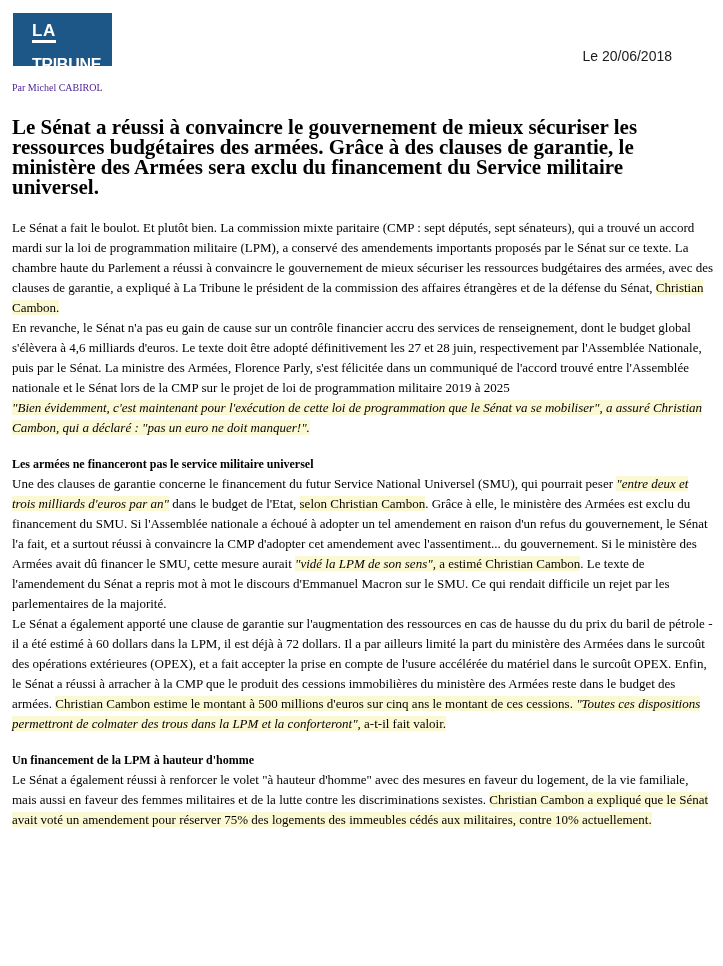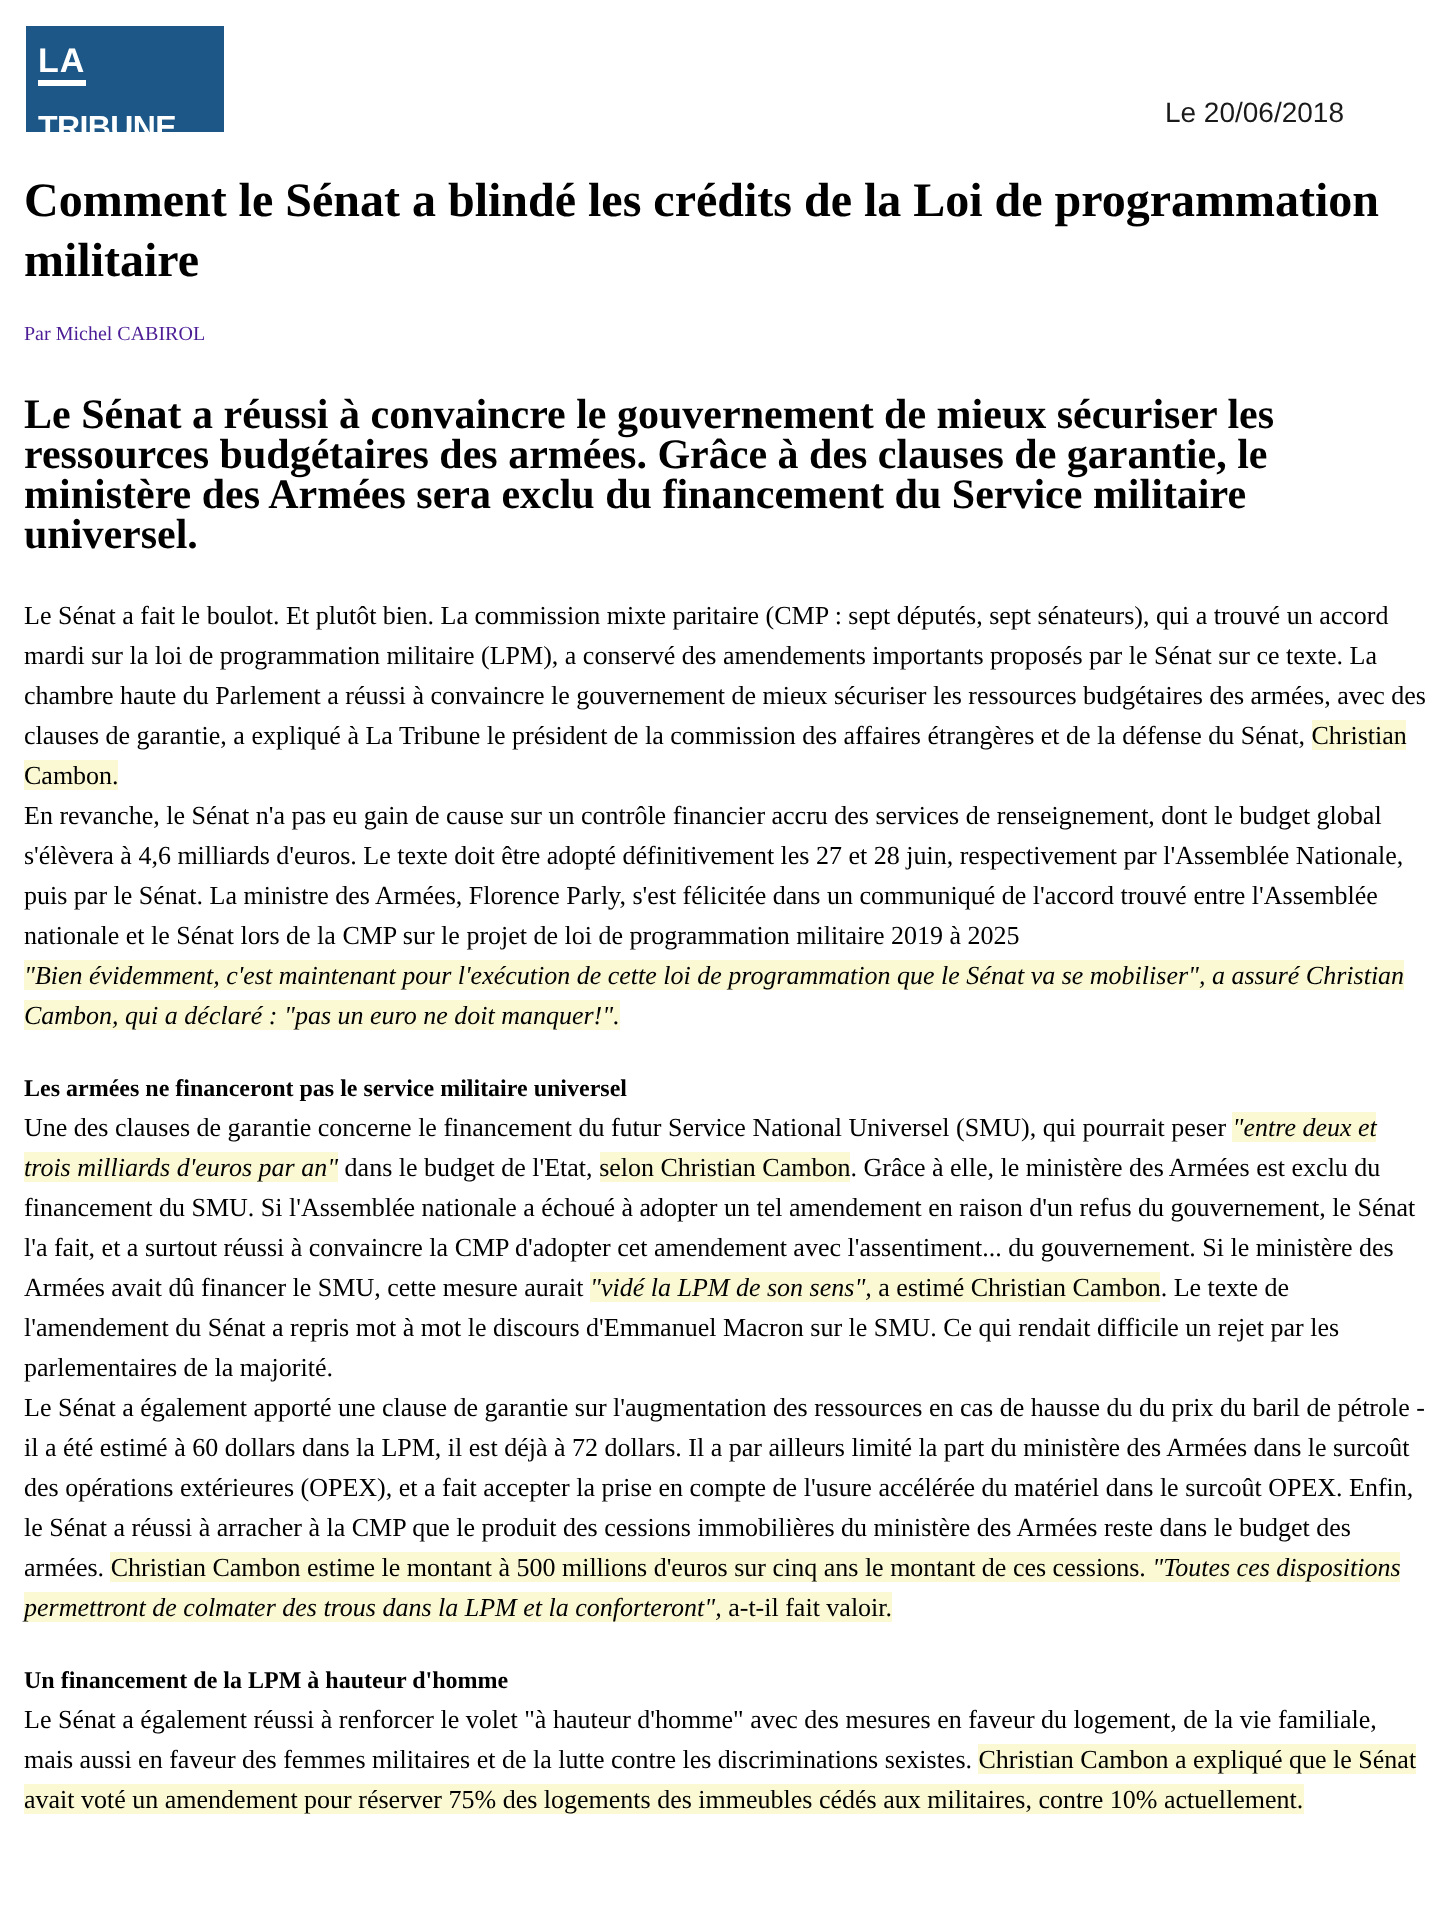--- a/index.html
+++ b/index.html
@@ -15,21 +15,21 @@
   .page { position: relative; width: 723px; height: 966px; }
 
   
   .header { position: relative; height: 66px; }
   .logo {
     position: absolute;
     left: 13px; top: 13px;
     width: 99px; height: 53px;
     background: var(--logo-blue, #1d5787);
     box-sizing: border-box;
-    padding: 9px 0 0 6px;
+    padding: 9px 0 0 19px;
     font-family: "Liberation Sans", sans-serif;
     font-weight: bold;
     color: #fff;
     line-height: 1;
   }
   .logo .la {
     display: inline-block;
     font-size: 17px;
     letter-spacing: 0.5px;
     border-bottom: 3px solid #fff;
@@ -90,21 +90,20 @@
 
   <div class="header">
     <div class="logo">
       <span class="la">LA</span>
       <div class="tribune">TRIBUNE</div>
     </div>
     <div class="date">Le 20/06/2018</div>
   </div>
 
   <div class="article">
-    <h1 class="title">Comment le Sénat a blindé les crédits de la Loi de programmation militaire</h1>
     <div class="byline">Par Michel CABIROL</div>
     <p class="intro">Le Sénat a réussi à convaincre le gouvernement de mieux sécuriser les ressources budgétaires des armées. Grâce à des clauses de garantie, le ministère des Armées sera exclu du financement du Service militaire universel.</p>
     <div class="content">
         <p class="gap"><span>Le Sénat a fait le boulot. Et plutôt bien. La commission mixte paritaire (CMP : sept députés, sept sénateurs), qui a trouvé un accord mardi sur la loi de programmation militaire (LPM), a conservé des amendements importants proposés par le Sénat sur ce texte. La chambre haute du Parlement a réussi à convaincre le gouvernement de mieux sécuriser les ressources budgétaires des armées, avec des clauses de garantie, a expliqué à La Tribune le président de la commission des affaires étrangères et de la défense du Sénat, </span><span class="hl">Christian Cambon.</span></p>
         <p><span>En revanche, le Sénat n'a pas eu gain de cause sur un contrôle financier accru des services de renseignement, dont le budget global s'élèvera à 4,6 milliards d'euros. Le texte doit être adopté définitivement les 27 et 28 juin, respectivement par l'Assemblée Nationale, puis par le Sénat. La ministre des Armées, Florence Parly, s'est félicitée dans un communiqué de l'accord trouvé entre l'Assemblée nationale et le Sénat lors de la CMP sur le projet de loi de programmation militaire 2019 à 2025</span></p>
         <p><span class="italic hl">"Bien évidemment, c'est maintenant pour l'exécution de cette loi de programmation que le Sénat va se mobiliser", a assuré Christian Cambon, qui a déclaré : "pas un euro ne doit manquer!".</span></p>
         <h3>Les armées ne financeront pas le service militaire universel</h3>
         <p><span>Une des clauses de garantie concerne le financement du futur Service National Universel (SMU), qui pourrait peser </span><span class="italic hl">"entre deux et trois milliards d'euros par an"</span><span> dans le budget de l'Etat, </span><span class="hl">selon Christian Cambon</span><span>. Grâce à elle, le ministère des Armées est exclu du financement du SMU. Si l'Assemblée nationale a échoué à adopter un tel amendement en raison d'un refus du gouvernement, le Sénat l'a fait, et a surtout réussi à convaincre la CMP d'adopter cet amendement avec l'assentiment... du gouvernement. Si le ministère des Armées avait dû financer le SMU, cette mesure aurait </span><span class="italic hl">"vidé la LPM de son sens",</span><span class="hl"> a estimé Christian Cambon</span><span>. Le texte de l'amendement du Sénat a repris mot à mot le discours d'Emmanuel Macron sur le SMU. Ce qui rendait difficile un rejet par les parlementaires de la majorité.</span></p>
         <p><span>Le Sénat a également apporté une clause de garantie sur l'augmentation des ressources en cas de hausse du du prix du baril de pétrole - il a été estimé à 60 dollars dans la LPM, il est déjà à 72 dollars. Il a par ailleurs limité la part du ministère des Armées dans le surcoût des opérations extérieures (OPEX), et a fait accepter la prise en compte de l'usure accélérée du matériel dans le surcoût OPEX. Enfin, le Sénat a réussi à arracher à la CMP que le produit des cessions immobilières du ministère des Armées reste dans le budget des armées. </span><span class="hl">Christian Cambon estime le montant à 500 millions d'euros sur cinq ans le montant de ces cessions. </span><span class="italic hl">"Toutes ces dispositions permettront de colmater des trous dans la LPM et la conforteront",</span><span class="hl"> a-t-il fait valoir.</span></p>
         <h3>Un financement de la LPM à hauteur d'homme</h3>

